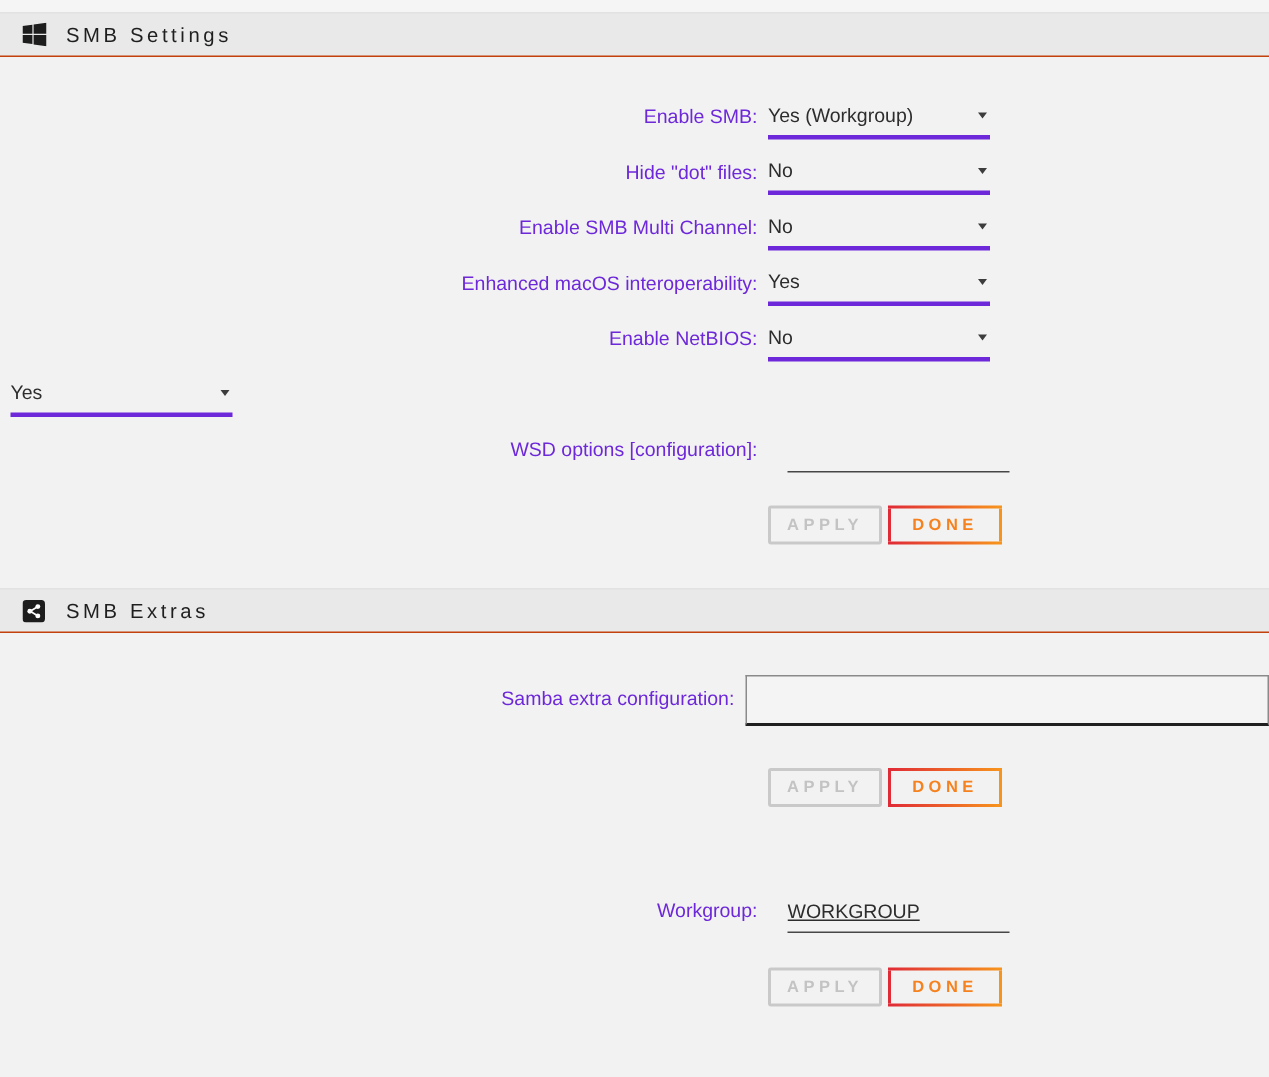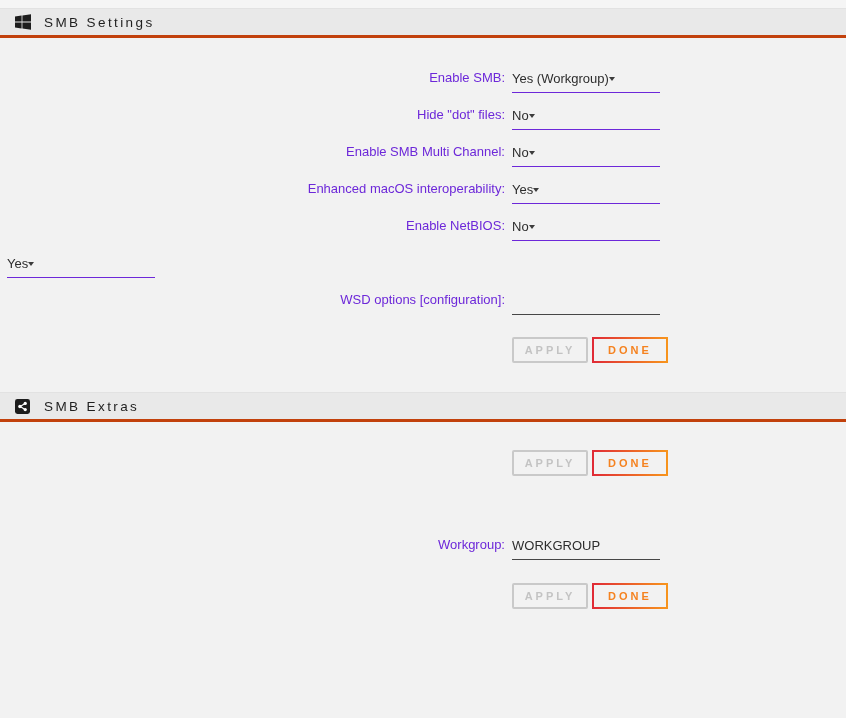--- a/index.html
+++ b/index.html
@@ -10,21 +10,21 @@
     font-family: "Liberation Sans", sans-serif;
     color: #333;
   }
   .top-strip { height: 8px; background: #f5f5f5; }
 
   
   .section-header {
     height: 30px;
     background: #e9e9e9;
     border-top: 1px solid #e2e2e2;
-    border-bottom: 3px solid #c2410c;
+    border-bottom: 1px solid #c2410c;
     display: flex;
     align-items: center;
     padding-left: 15px;
   }
   .section-header .hicon { width: 17px; height: 17px; margin-right: 12px; display: flex; align-items: center; }
   .section-header .htitle {
     font-size: 13.5px;
     letter-spacing: 2.4px;
     color: #1f1f1f;
   }
@@ -39,46 +39,47 @@
   .field-label {
     width: 505px;
     text-align: right;
     font-size: 13px;
     color: #6d28d9;
     padding-bottom: 8px;
   }
   .ctl {
     margin-left: 7px;
     width: 148px;
-    border-bottom: 1px solid #6d28d9;
+    border-bottom: 3px solid #6d28d9;
     padding-bottom: 6px;
     display: flex;
     align-items: center;
-    justify-content: flex-start;
+    justify-content: space-between;
   }
   .ctl .val { font-size: 13px; color: #2d2d2d; white-space: nowrap; }
   .caret {
     width: 0; height: 0;
     border-left: 3.5px solid transparent;
     border-right: 3.5px solid transparent;
     border-top: 4.5px solid #3c3c3c;
     margin-right: 2px;
   }
   .text-ctl {
-    margin-left: 7px;
+    margin-left: 20px;
     width: 148px;
     border: none;
     border-bottom: 1px solid #474747;
     background: transparent;
     font-family: "Liberation Sans", sans-serif;
     font-size: 13px;
     color: #2d2d2d;
     padding: 0 0 6px 0;
     border-radius: 0;
     outline: none;
+    text-decoration: underline;
   }
   
   .textarea-row {
     display: flex;
     align-items: flex-start;
     margin-top: 28px;
   }
   .textarea-row .field-label { padding-bottom: 0; padding-top: 8px; }
   .extras-textarea {
     margin-left: 7px;
@@ -217,20 +218,24 @@
         </g>
         <circle cx="10.9" cy="4.7" r="1.75" fill="#fff"></circle>
         <circle cx="5.2" cy="8" r="1.75" fill="#fff"></circle>
         <circle cx="10.9" cy="11.3" r="1.75" fill="#fff"></circle>
       </svg>
     </span>
     <span class="htitle">SMB Extras</span>
   </div>
 
   <div class="form-area">
+    <div class="textarea-row">
+      <div class="field-label">Samba extra configuration:</div>
+      <textarea class="extras-textarea" style=""></textarea>
+    </div>
 
     <div class="btn-row">
       <button class="btn btn-apply">APPLY</button>
       <button class="btn btn-done">DONE</button>
     </div>
   </div>
 </div>
 
 <div id="sec3">
 

